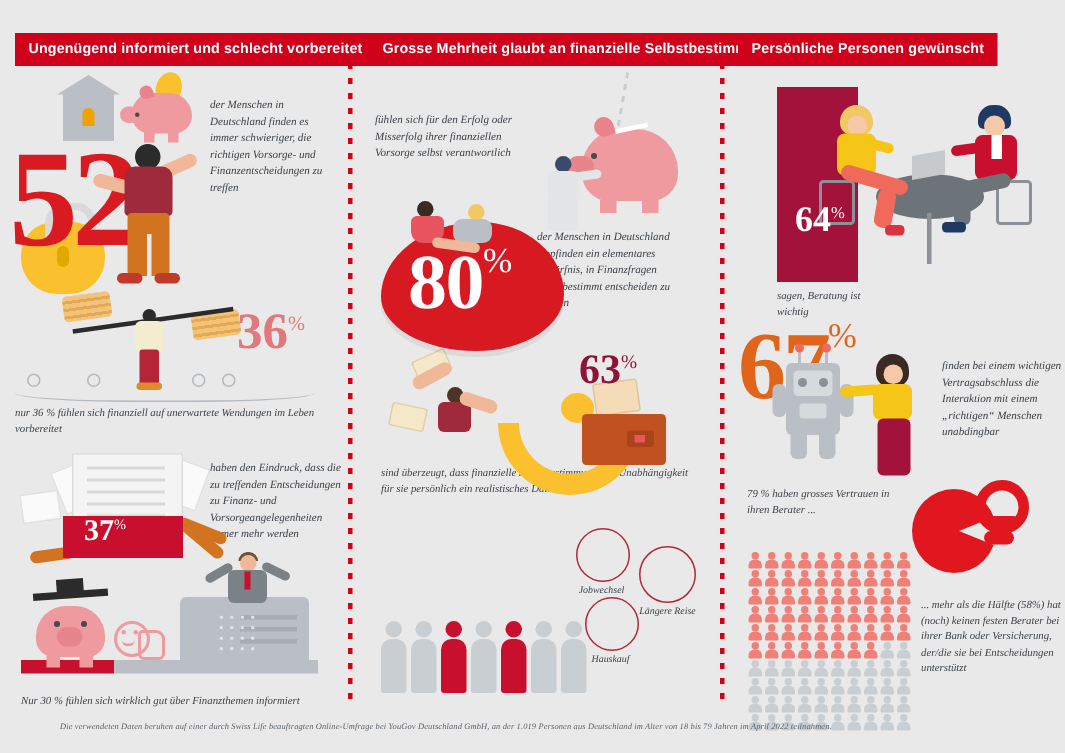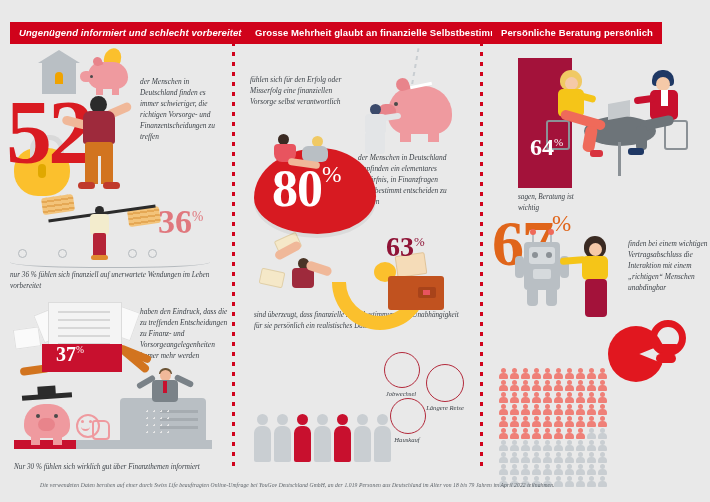--- a/index.html
+++ b/index.html
@@ -20,21 +20,21 @@
   .divider{position:absolute;top:22px;bottom:30px;width:3px;
     background-image:linear-gradient(to bottom,#d0021b 0 4px,transparent 4px 10px);
     background-size:3px 10px;}
   #div1{left:232px;}
   #div2{left:480px;}
 
   
   .hdr{position:absolute;top:22px;background:#d0021b;color:#fff;
     font-family:"Liberation Sans",sans-serif;font-weight:bold;font-size:9.5px;
     letter-spacing:.1px;padding:5px 9px 6px;white-space:nowrap;}
-  #hdr1{left:10px;font-style:italic;}
+  #hdr1{left:10px;}
   #hdr2{left:6px;}
   #hdr3{left:4px;}
 
   
   .txt{position:absolute;font-style:italic;color:#3d4349;font-size:7.4px;line-height:11px;}
   .cap{position:absolute;font-style:italic;color:#3d4349;font-size:7.2px;line-height:10.5px;}
 
   
   .big{position:absolute;font-family:"Liberation Serif",serif;font-weight:bold;line-height:.8;}
   .pct{font-size:.42em;vertical-align:super;font-weight:normal;}
@@ -276,21 +276,21 @@
       <div class="head"></div>
         <div class="armL"></div>
         <div class="armR"></div>
       <div class="body"></div>
         <div class="legs"></div>
         <div class="gap"></div>
       <div class="shoeL"></div>
         <div class="shoeR"></div>
     </div>
     <div class="big" id="n61"><span>52</span><span class="pct">%</span></div>
-    <div class="txt" style="left:140px;top:76px;width:86px;">der Menschen in Deutschland finden es immer schwieriger, die richtigen Vorsorge- und Finanzentscheidungen zu treffen</div>
+    <div class="txt" style="left:140px;top:64px;width:86px;">der Menschen in Deutschland finden es immer schwieriger, die richtigen Vorsorge- und Finanzentscheidungen zu treffen</div>
 
     <div class="wire"></div>
     <div class="knot" style="left:18px;"></div>
     <div class="knot" style="left:58px;"></div>
     <div class="knot" style="left:128px;"></div>
     <div class="knot" style="left:148px;"></div>
     <div class="stack st1"></div>
     <div class="stack st2"></div>
     <div class="pole"></div>
     <div class="man2">
@@ -359,21 +359,21 @@
         <div class="slot"></div>
       <div class="lg1"></div>
         <div class="lg2"></div>
     </div>
     <div class="man4">
       <div class="head"></div>
         <div class="arm"></div>
         <div class="body"></div>
         <div class="legs"></div>
     </div>
-    <div class="txt" style="left:10px;top:74px;width:108px;">fühlen sich für den Erfolg oder Misserfolg eine finanziellen Vorsorge selbst verantwortlich</div>
+    <div class="txt" style="left:10px;top:74px;width:108px;">fühlen sich für den Erfolg oder Misserfolg ihrer finanziellen Vorsorge selbst verantwortlich</div>
 
     <div class="blob"></div>
     <div class="duo">
       <div class="p1h"></div>
         <div class="p1b"></div>
         <div class="p2h"></div>
         <div class="p2b"></div>
         <div class="leg"></div>
     </div>
     <div class="big" id="n80"><span>80</span><span class="pct">%</span></div>
@@ -430,21 +430,21 @@
           <div class="b" style="background:#c9ced2"></div>
         </div>
       <div class="figp" style="left:120px;">
           <div class="h" style="background:#c9ced2"></div>
           <div class="b" style="background:#c9ced2"></div>
         </div>
     </div>
   </div>
 
   <div class="col" id="col3">
-    <div class="hdr" id="hdr3">Persönliche Beratung persönlich</div>
+    <div class="hdr" id="hdr3">Persönliche Personen gewünscht</div>
 
     <div class="bar64"></div>
     <div class="big" id="n64"><span>64</span><span class="pct">%</span></div>
     <div class="chair" style="left:58px;top:120px;"></div>
     <div class="chair" style="left:176px;top:120px;"></div>
     <div class="table3"></div>
     <div class="tleg" style="left:130px;"></div>
     <div class="laptop"></div>
     <div class="womanY">
       <div class="hair"></div>
@@ -488,20 +488,21 @@
         <div class="legs"></div>
     </div>
     <div class="txt" style="left:140px;top:238px;width:82px;">finden bei einem wichtigen Vertragsabschluss die Interaktion mit einem „richtigen“ Menschen unabdingbar</div>
 
     <div class="okhand">
       <div class="palm"></div>
         <div class="f1"></div>
         <div class="f2"></div>
         <div class="f3"></div>
     </div>
+    <div class="cap" style="left:10px;top:324px;width:110px;">79 % haben grosses Vertrauen in ihren Berater ...</div>
 
     <div class="pgrid">
         <div class="pfig">
           <i style="background:#ef8078"></i>
           <u style="background:#ef8078"></u>
         </div>
         <div class="pfig">
           <i style="background:#ef8078"></i>
           <u style="background:#ef8078"></u>
         </div>
@@ -891,16 +892,17 @@
         </div>
         <div class="pfig">
           <i style="background:#c9ced2"></i>
           <u style="background:#c9ced2"></u>
         </div>
         <div class="pfig">
           <i style="background:#c9ced2"></i>
           <u style="background:#c9ced2"></u>
         </div>
       </div>
+    <div class="cap" style="left:126px;top:398px;width:94px;">... mehr als die Hälfte (58%) hat (noch) keinen festen Berater bei ihrer Bank oder Versicherung, der/die sie bei Entscheidungen unterstützt</div>
   </div>
 
   <div class="foot">Die verwendeten Daten beruhen auf einer durch Swiss Life beauftragten Online-Umfrage bei YouGov Deutschland GmbH, an der 1.019 Personen aus Deutschland im Alter von 18 bis 79 Jahren im April 2022 teilnahmen.</div>
 </div>
 
 </body></html>

